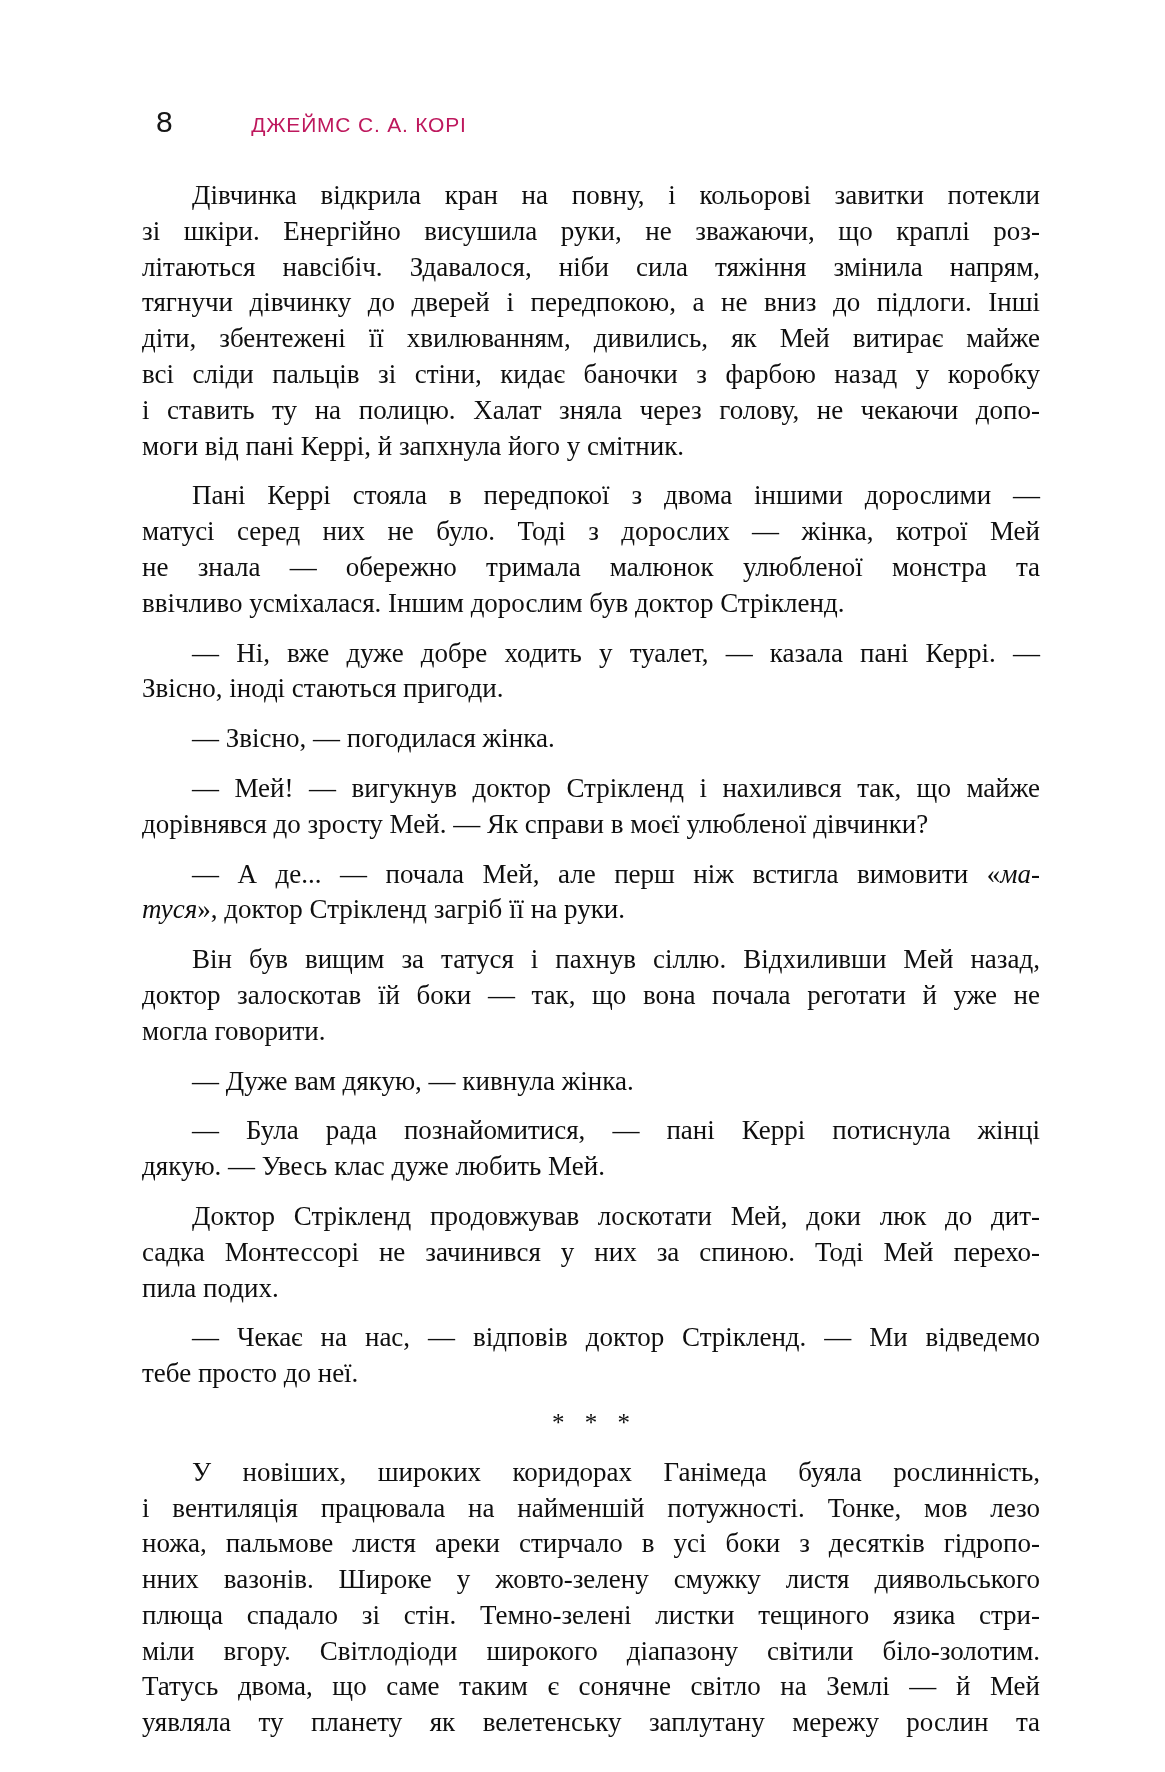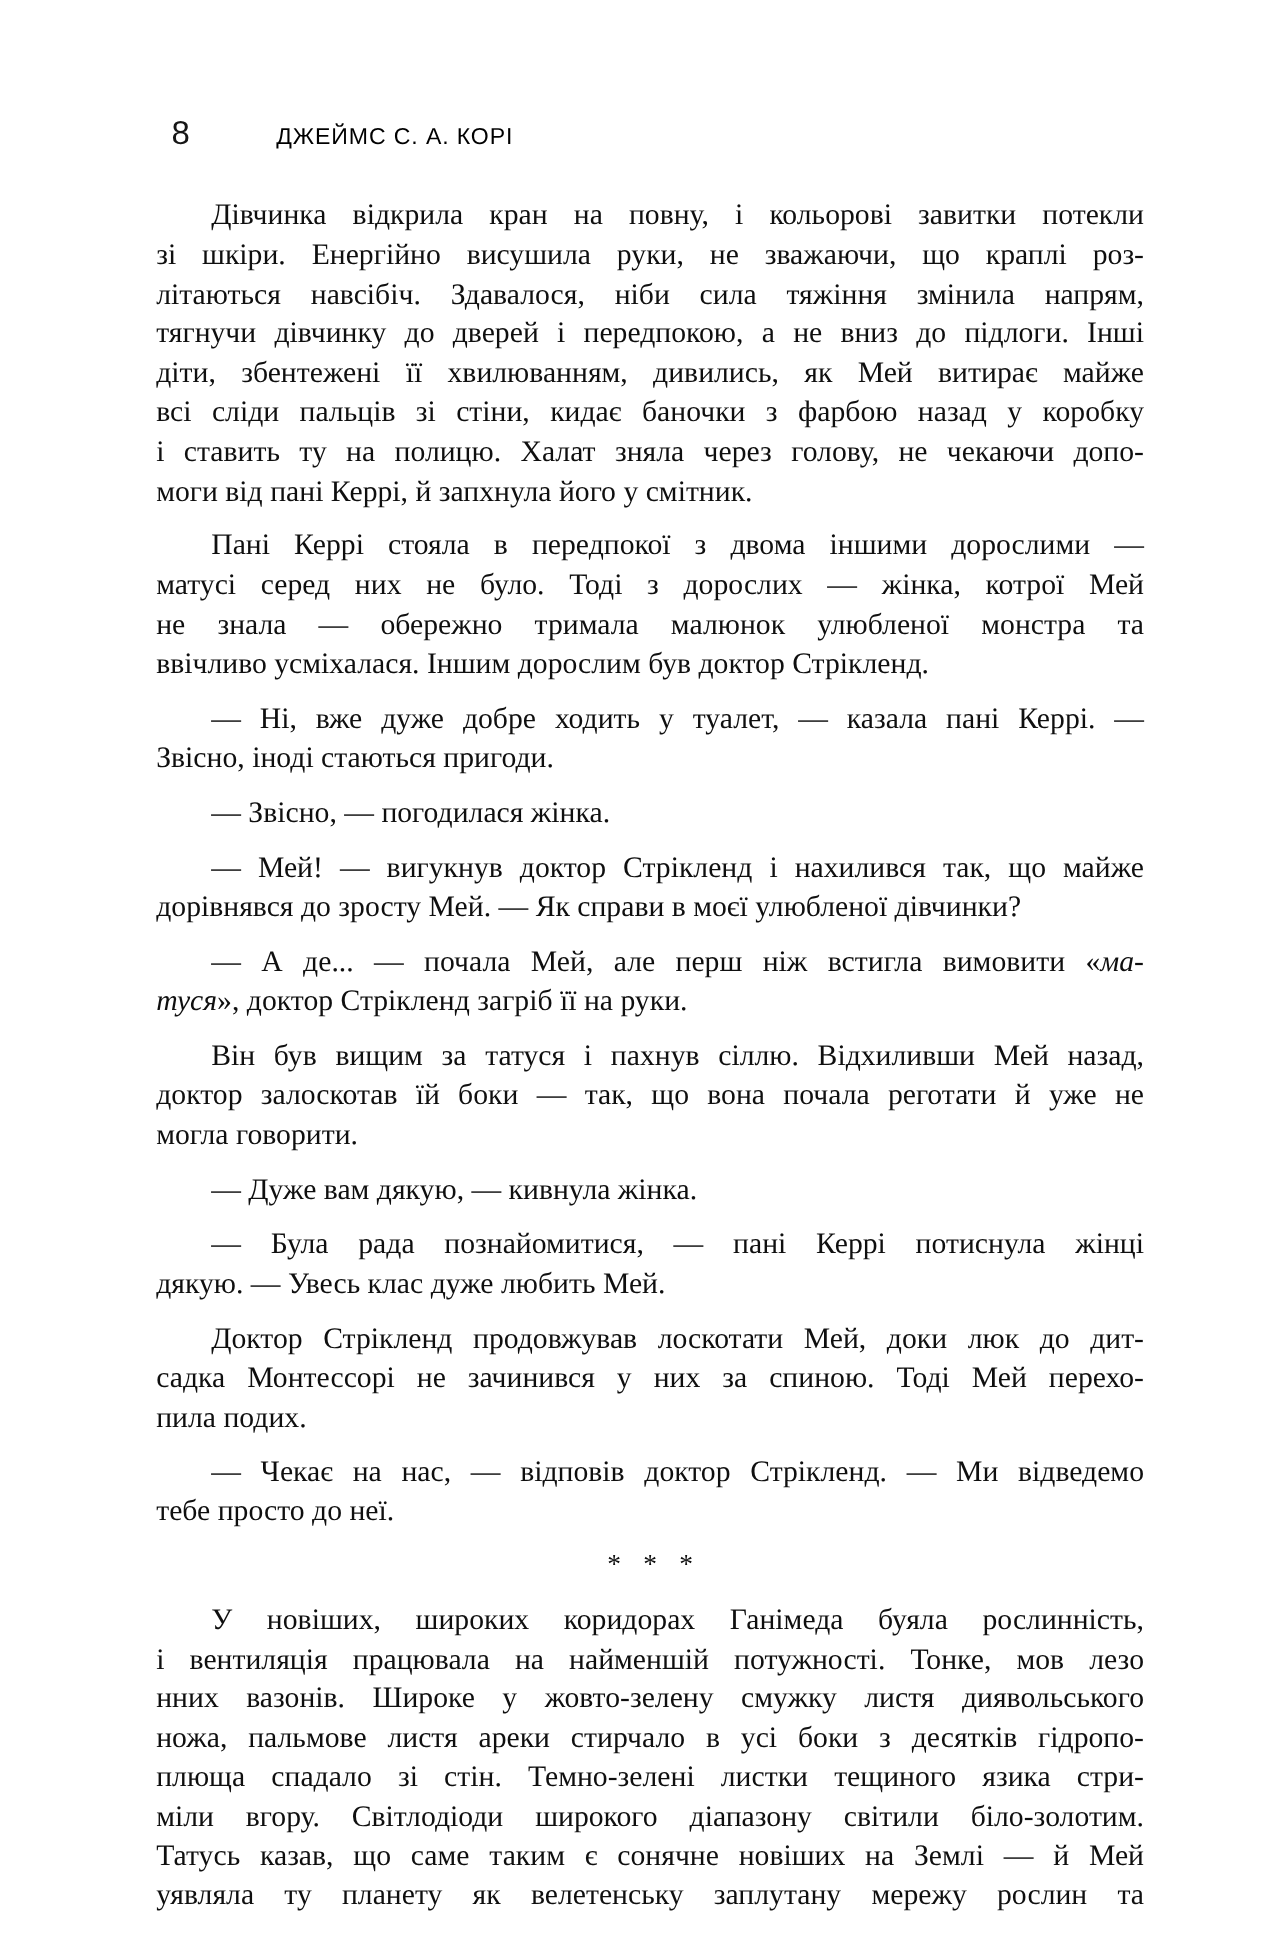--- a/index.html
+++ b/index.html
@@ -22,21 +22,21 @@
   .folio{
     display:inline-block;
     font-size:30px;line-height:32px;
     margin-left:14px;
     color:#161616;
   }
   .running{
     display:inline-block;
     font-size:21px;letter-spacing:0.8px;
     margin-left:74px;
-    color:#000000;
+    color:#be185d;
   }
   .textblock{
     position:absolute;left:142px;top:164px;width:898px;
     font-size:27px;line-height:35.8px;
     color:#0f0f0f;
   }
   p.para{margin:0;padding:0;}
   .ln{
     display:block;
     text-align:justify;
@@ -125,22 +125,22 @@
     <p class="para">
       <span class="ln fl jl">— Чекає на нас, — відповів доктор Стрікленд. — Ми відведемо</span>
       <span class="ln">тебе просто до неї.</span>
     </p>
 
     <span class="sep">* * *</span>
 
     <p class="para">
       <span class="ln fl jl">У новіших, широких коридорах Ганімеда буяла рослинність,</span>
       <span class="ln jl">і вентиляція працювала на найменшій потужності. Тонке, мов лезо</span>
+      <span class="ln jl">ножа, пальмове листя ареки стирчало в усі боки з десятків гідропо-</span>
       <span class="ln jl">нних вазонів. Широке у жовто-зелену смужку листя диявольського</span>
-      <span class="ln jl">ножа, пальмове листя ареки стирчало в усі боки з десятків гідропо-</span>
       <span class="ln jl">плюща спадало зі стін. Темно-зелені листки тещиного язика стри-</span>
       <span class="ln jl">міли вгору. Світлодіоди широкого діапазону світили біло-золотим.</span>
-      <span class="ln jl">Татусь казав, що саме таким є сонячне новіших на Землі — й Мей</span>
+      <span class="ln jl">Татусь двома, що саме таким є сонячне світло на Землі — й Мей</span>
       <span class="ln jl">уявляла ту планету як велетенську заплутану мережу рослин та</span>
     </p>
 
   </div>
 </div>
 
 </body></html>

